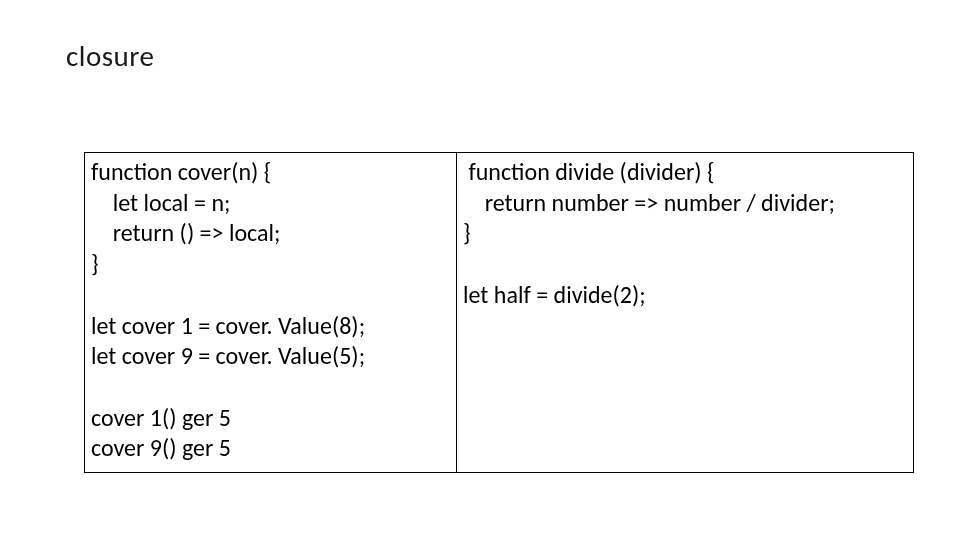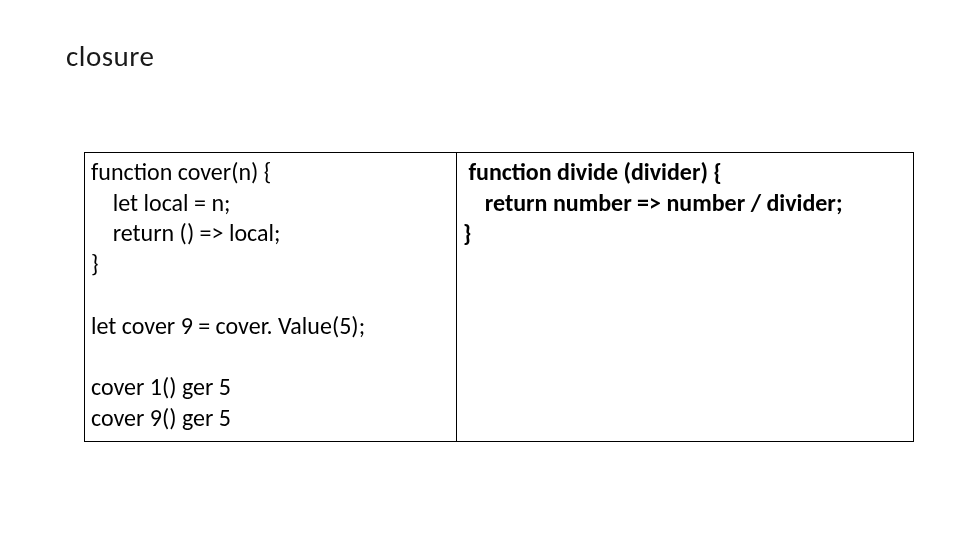--- a/index.html
+++ b/index.html
@@ -43,28 +43,27 @@
     line-height: 1.28;
     white-space: pre;
     font-family: Calibri, "Segoe UI", Arial, sans-serif;
   }
   .col-left {
     flex: 0 0 372px;
     border-right: 1px solid #000;
   }
   .col-right {
     flex: 1 1 auto;
-    font-weight: bold;
   }
 </style>
 </head>
 <body>
 
 <div class="slide">
 
   <div class="title">closure</div>
 
   <div class="codebox-wrap">
-    <div class="col col-left" id="col-left"><div>function cover(n) {</div><div>    let local = n;</div><div>    return () =&gt; local;</div><div>}</div><div>&nbsp;</div><div>let cover 9 = cover. Value(5);</div><div>&nbsp;</div><div>cover 1() ger 5</div><div>cover 9() ger 5</div></div>
-    <div class="col col-right" id="col-right"><div> function divide (divider) {</div><div>    return number =&gt; number / divider;</div><div>}</div><div>&nbsp;</div></div>
+    <div class="col col-left" id="col-left"><div>function cover(n) {</div><div>    let local = n;</div><div>    return () =&gt; local;</div><div>}</div><div>&nbsp;</div><div>let cover 1 = cover. Value(8);</div><div>let cover 9 = cover. Value(5);</div><div>&nbsp;</div><div>cover 1() ger 5</div><div>cover 9() ger 5</div></div>
+    <div class="col col-right" id="col-right"><div> function divide (divider) {</div><div>    return number =&gt; number / divider;</div><div>}</div><div>&nbsp;</div><div>let half = divide(2);</div></div>
   </div>
 
 </div>
 
 </body></html>

